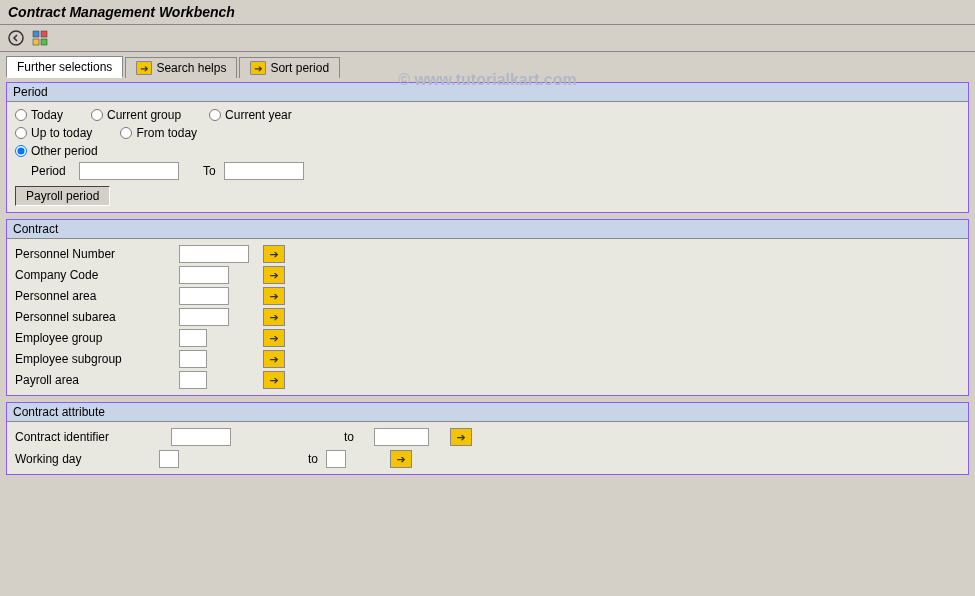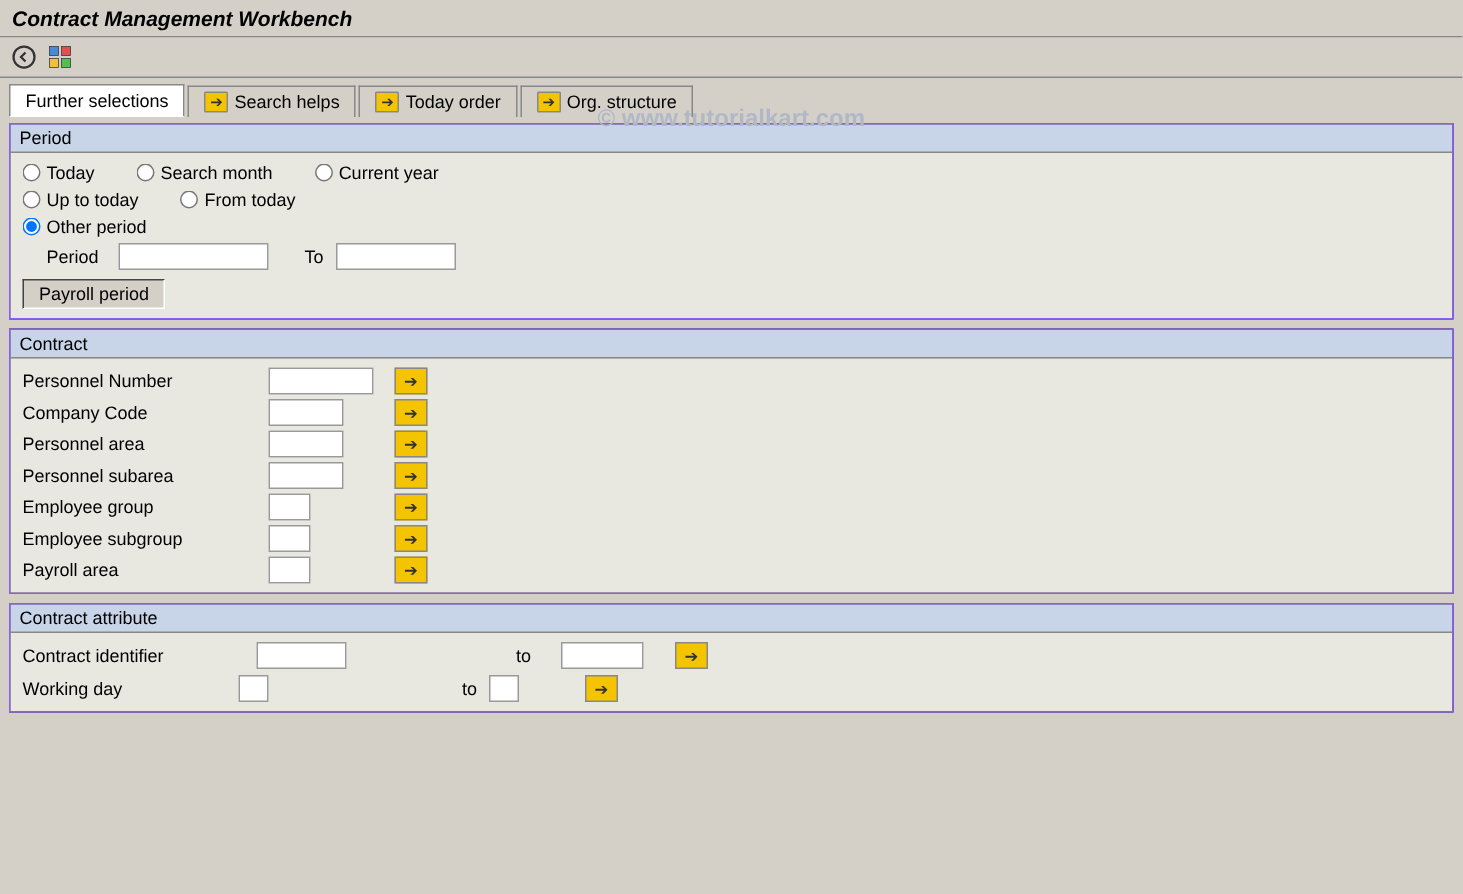--- a/index.html
+++ b/index.html
@@ -202,41 +202,37 @@
 <div class="tab-bar">
   <button class="tab-btn active">
     <span>Further selections</span>
   </button>
   <button class="tab-btn">
     <span class="tab-arrow"></span>
     <span>Search helps</span>
   </button>
   <button class="tab-btn">
     <span class="tab-arrow"></span>
-    <span>Today order</span>
-  </button>
-  <button class="tab-btn">
-    <span class="tab-arrow"></span>
-    <span>Org. structure</span>
+    <span>Sort period</span>
   </button>
 </div>
 
 <div class="main-content">
 
   <div class="section">
     <div class="section-header">Period</div>
     <div class="section-body">
       <div class="radio-row">
         <label class="radio-item">
           <input type="radio" name="period" style="">
           <span>Today</span>
         </label>
         <label class="radio-item">
           <input type="radio" name="period" style="">
-          <span>Search month</span>
+          <span>Current group</span>
         </label>
         <label class="radio-item">
           <input type="radio" name="period" style="">
           <span>Current year</span>
         </label>
       </div>
       <div class="radio-row">
         <label class="radio-item">
           <input type="radio" name="period" style="">
           <span>Up to today</span>

